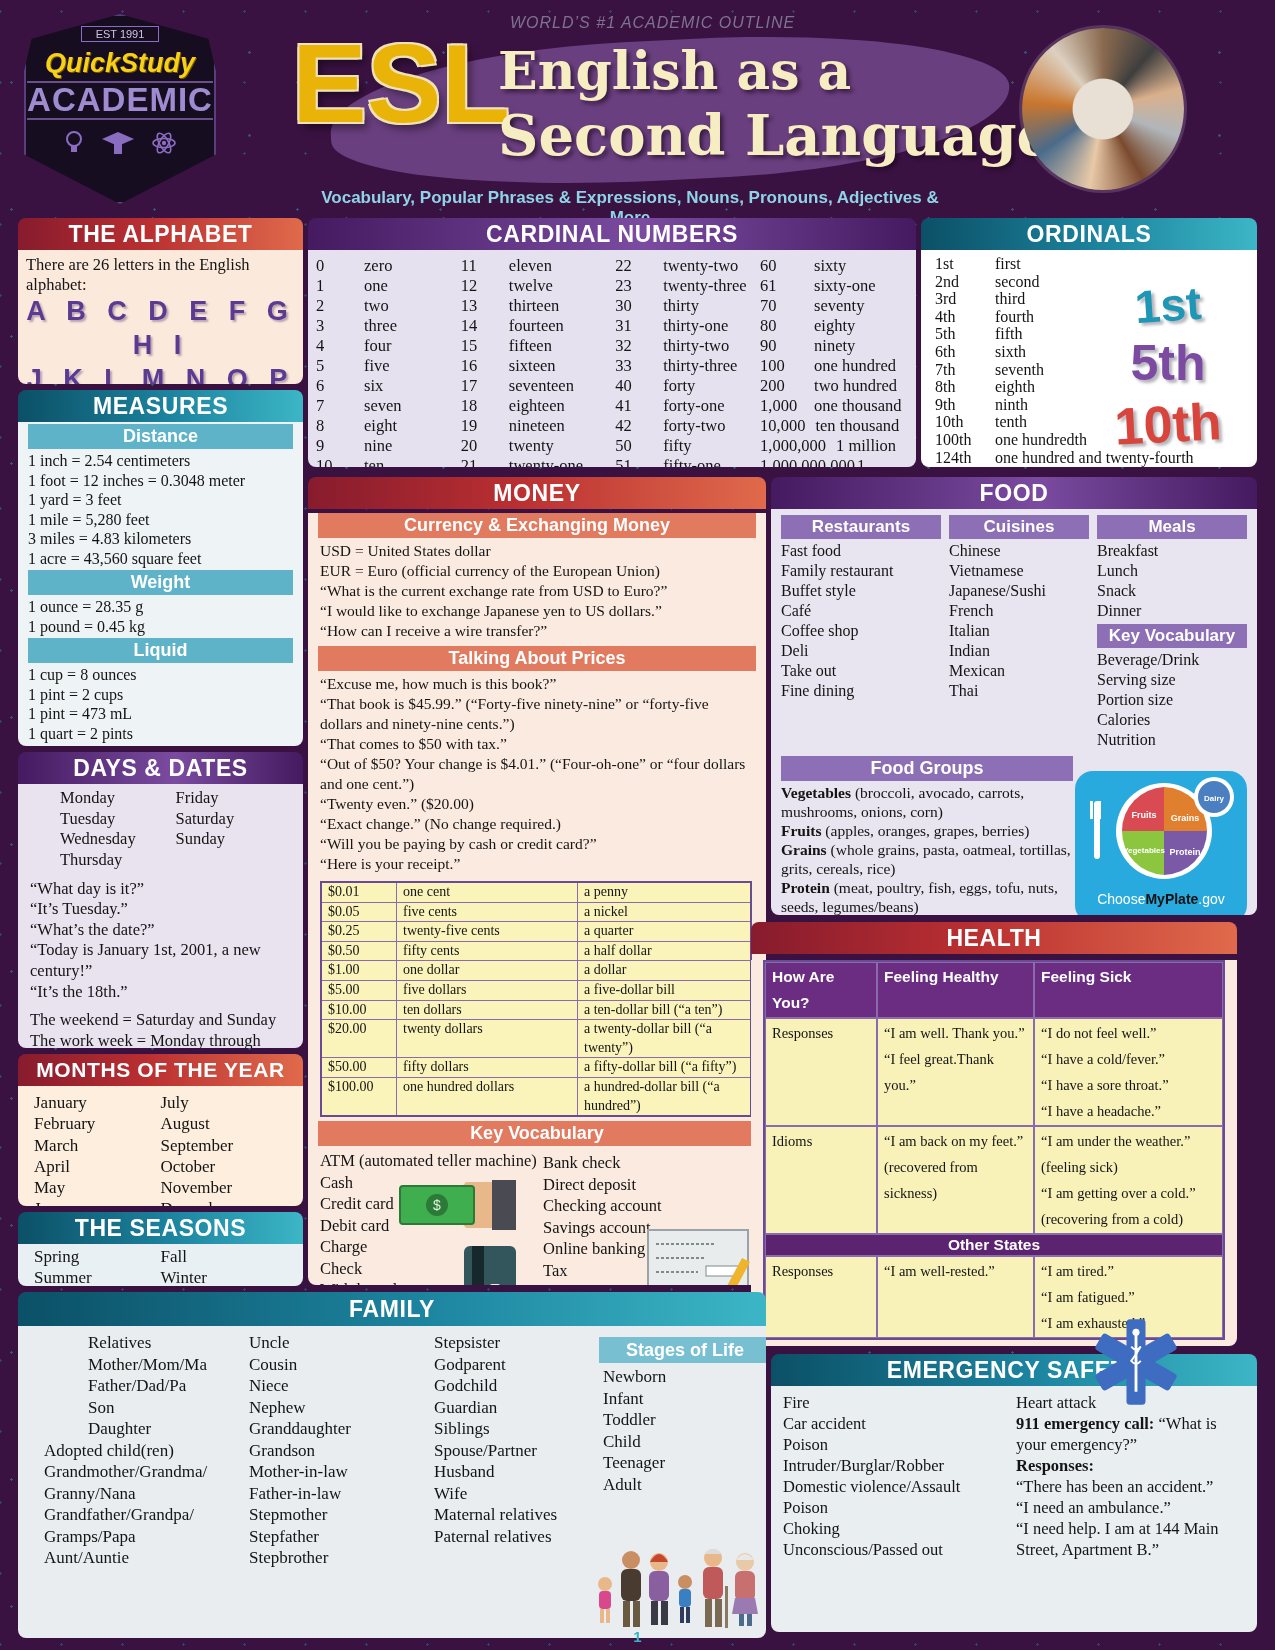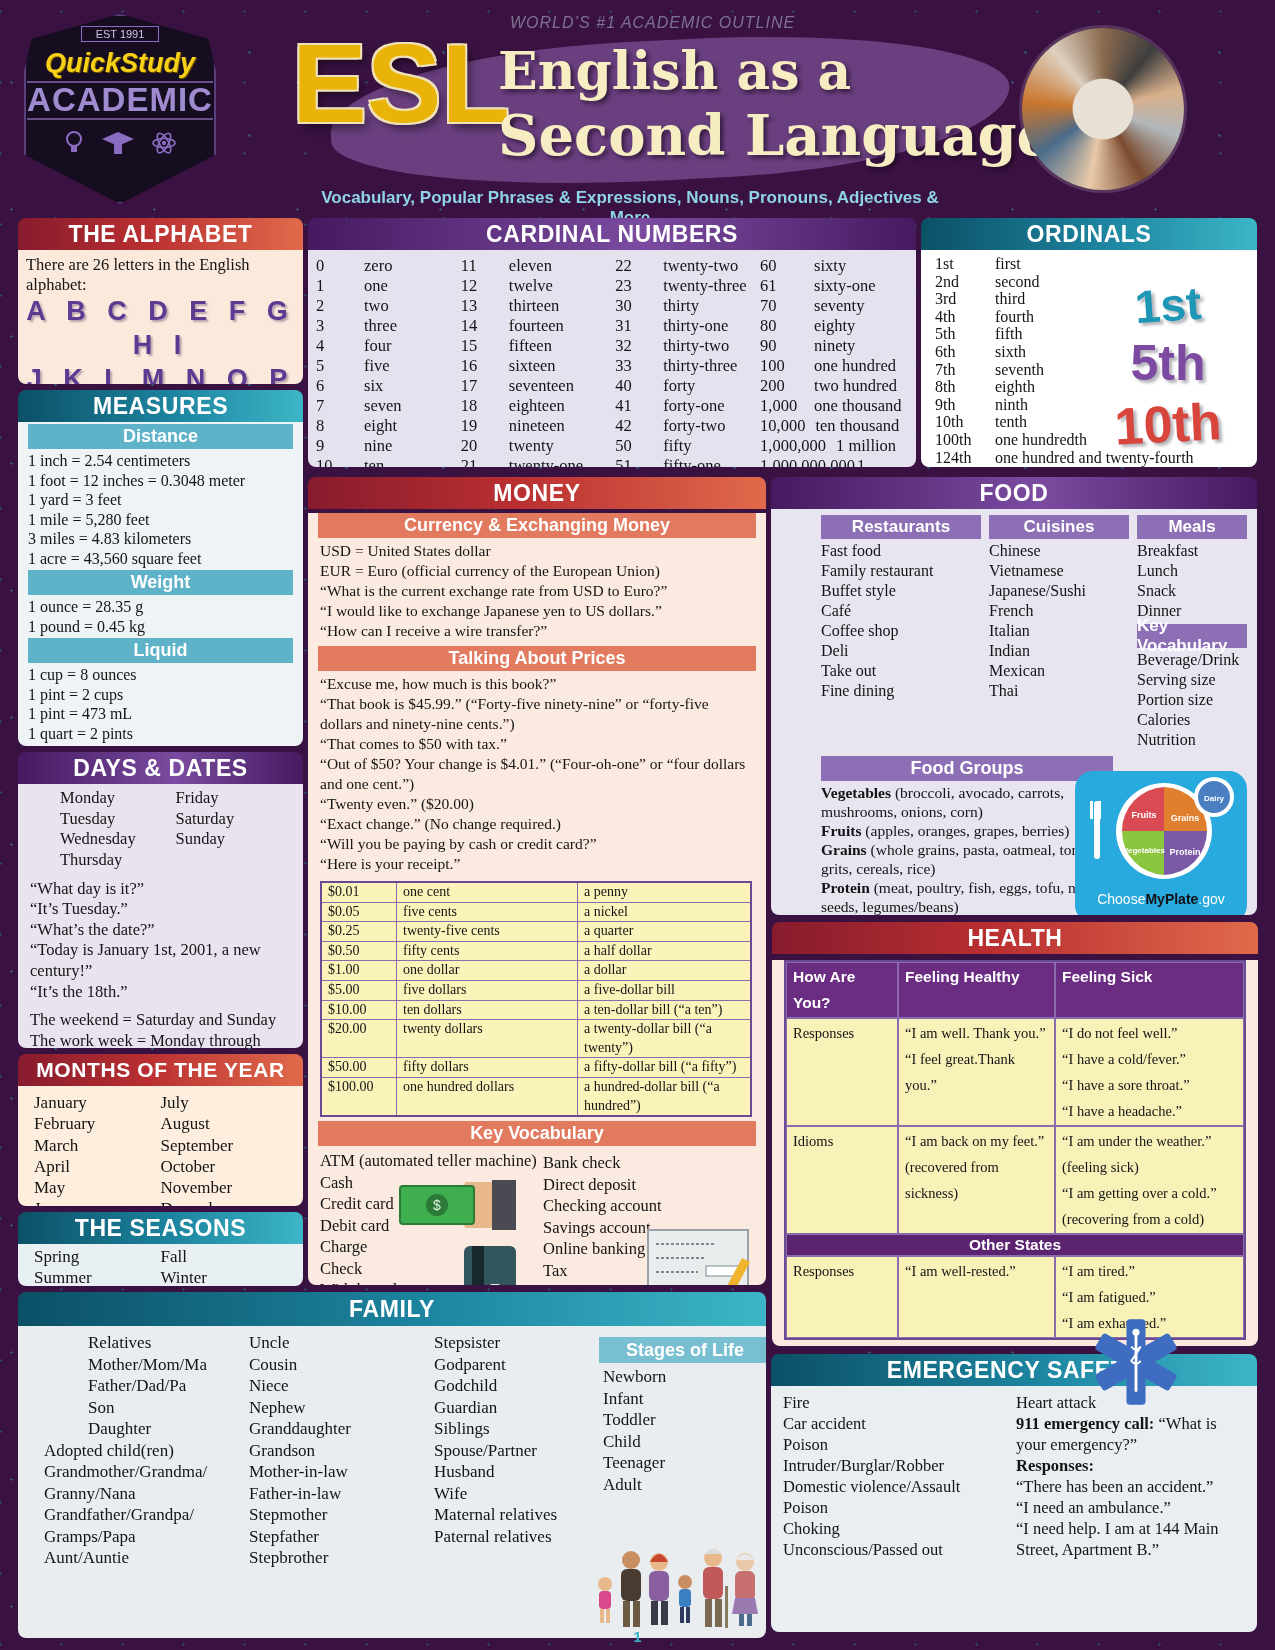--- a/index.html
+++ b/index.html
@@ -28,21 +28,21 @@
   .itm{line-height:1.25;}
   
   .alphabet-body{background:#fbe9dc;height:100%;}
   .measures-body{background:#eef3f5;height:100%;padding-top:2px;}
   .days-body{background:#e9e3f0;height:100%;}
   .months-body{background:#fdeedd;height:100%;}
   .seasons-body{background:#e9f0f3;height:100%;}
   .cardinal-body{background:#e6e1ef;height:100%;display:flex;padding:6px 8px;gap:4px;}
   .ordinals-body{background:#ffffff;height:100%;position:relative;padding:5px 0 0 14px;}
   .money-body{background:#fbeadf;height:100%;}
-  .food-body{background:#e8e4f0;height:100%;position:relative;padding-left:40px;}
+  .food-body{background:#e8e4f0;height:100%;position:relative;}
   .health-body{background:#fbeadf;height:100%;}
   .emergency-body{background:#e9eef1;height:100%;display:flex;padding:6px 12px;gap:8px;}
   .family-body{background:#e9edf0;height:100%;position:relative;display:flex;padding:6px 0 0 26px;}
   
   .alpha-intro{font-size:16.5px;padding:5px 8px 0 8px;}
   .alpha-letters{font-family:"Liberation Sans",sans-serif;font-weight:bold;color:#5b3a92;
       font-size:27px;text-align:center;letter-spacing:7px;line-height:1.22;
       text-shadow:2px 2px 2px rgba(60,30,90,.35);}
   
   .meas-lines{font-size:16px;padding:2px 10px;}
@@ -750,21 +750,21 @@
         <text x="99" y="50" text-anchor="middle" font-family="Liberation Sans,sans-serif" font-size="9" fill="#fff" font-weight="bold">Grains</text>
         <text x="58" y="82" text-anchor="middle" font-family="Liberation Sans,sans-serif" font-size="8" fill="#fff" font-weight="bold">Vegetables</text>
         <text x="99" y="84" text-anchor="middle" font-family="Liberation Sans,sans-serif" font-size="9" fill="#fff" font-weight="bold">Protein</text>
         <text x="128" y="30" text-anchor="middle" font-family="Liberation Sans,sans-serif" font-size="8" fill="#fff" font-weight="bold">Dairy</text>
       </svg>
       <div class="myplate-caption"><span>Choose</span><b>MyPlate</b><span>.gov</span></div>
     </div>
   </div>
 </div>
 
-<div class="panel" style="left:772px;top:922px;width:486px;height:424px;">
+<div class="panel" style="left:751px;top:922px;width:486px;height:424px;">
   <div class="phead grad-red">HEALTH</div>
   <div class="health-body">
     <div class="health-table">
       <div class="ht-row ht-head">
         <div class="ht-c ht-c0">How Are You?</div>
         <div class="ht-c ht-c1">Feeling Healthy</div>
         <div class="ht-c ht-c2">Feeling Sick</div>
       </div>
       <div class="ht-row">
         <div class="ht-c ht-c0">Responses</div>

